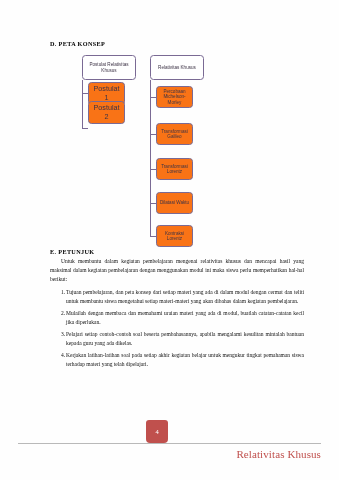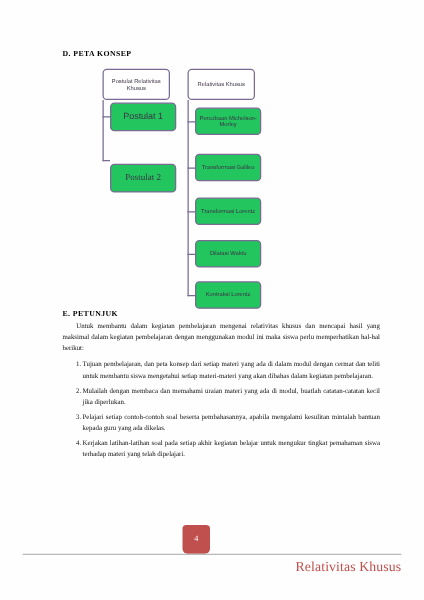--- a/index.html
+++ b/index.html
@@ -70,24 +70,24 @@
   .node.root {
     background: #ffffff;
     font-size: 4.6px;
     left: 4px;
     top: 0;
     width: 54px;
     height: 25px;
   }
 
   .node.child {
-    background: #22c55e;
+    background: #f97316;
     font-size: 4.6px;
     left: 10px;
-    width: 53px;
+    width: 37px;
   }
 
   
   .node.child.big {
     font-size: 7.2px;
     line-height: 1.12;
   }
 
   
   .trunk {
@@ -186,21 +186,21 @@
 
     <div class="map-col left">
       <div class="trunk" style="top:25px;height:49px;"></div>
       <div class="stub" style="top:38px;"></div>
       <div class="stub" style="top:73px;"></div>
 
       <div class="node root">Postulat Relativitas Khusus</div>
 
       <div class="node child big" style="top:27px;height:23px;">Postulat 1</div>
 
-      <div class="node child big" style="top:76px;height:23px;font-family:Liberation Serif, serif;">Postulat 2</div>
+      <div class="node child big" style="top:46px;height:23px;">Postulat 2</div>
     </div>
 
     <div class="map-col right">
       <div class="trunk" style="top:25px;height:157px;"></div>
       <div class="stub" style="top:42px;"></div>
       <div class="stub" style="top:79px;"></div>
       <div class="stub" style="top:114px;"></div>
       <div class="stub" style="top:148px;"></div>
       <div class="stub" style="top:181px;"></div>
 

